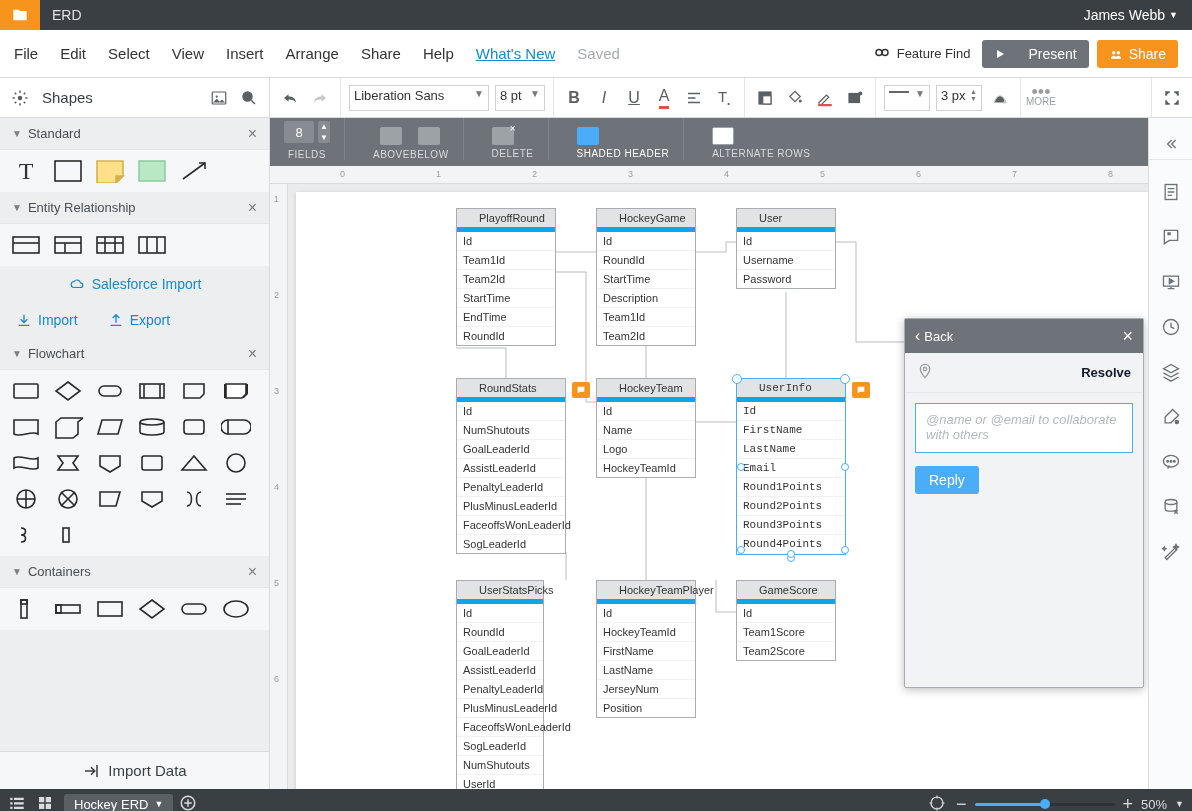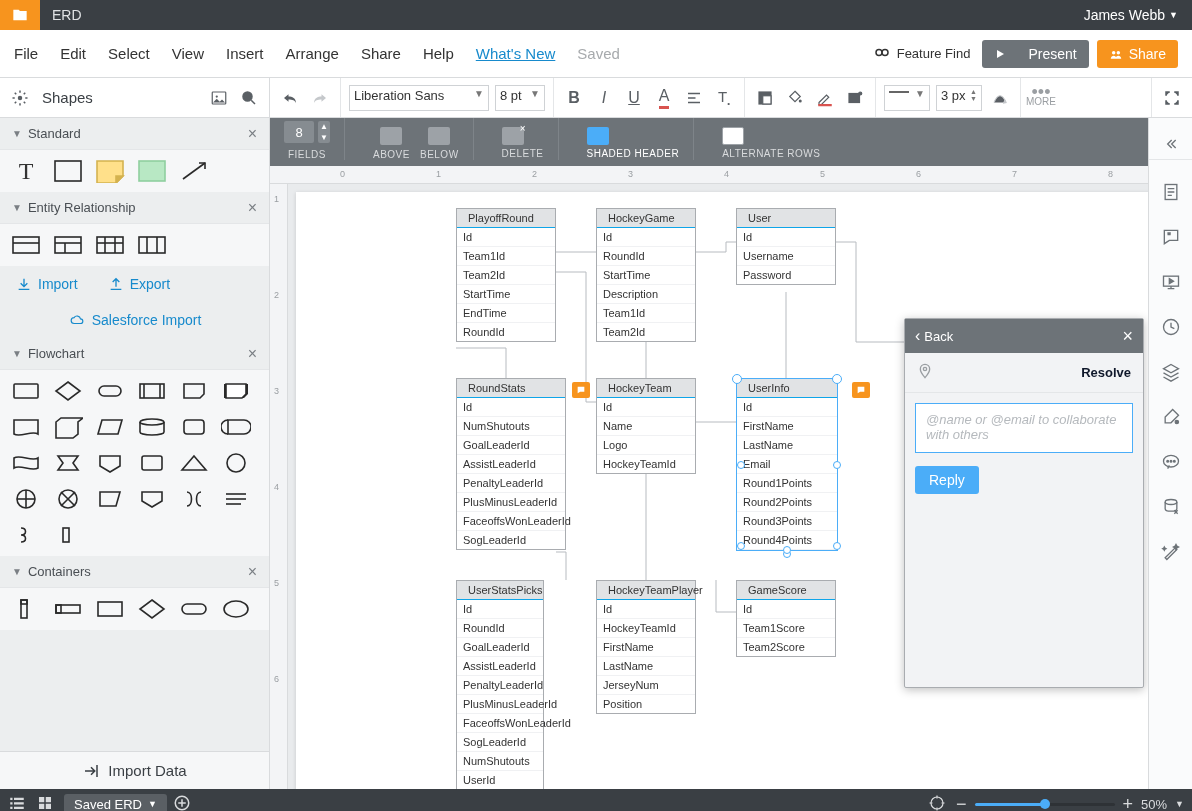--- a/index.html
+++ b/index.html
@@ -55,31 +55,31 @@
   .ct-fields { display:flex; align-items:center; gap:4px; margin-bottom:2px;}
   .ct-num { background:#868c91; color:#fff; width:30px; height:22px; display:flex; align-items:center; justify-content:center; font-size:13px; border-radius:2px;}
   .ct-step { display:flex; flex-direction:column; }
   .ct-step div{ width:12px; height:11px; background:#868c91; display:flex; align-items:center; justify-content:center; font-size:8px; cursor:pointer;}
   .ct-step div:first-child{ margin-bottom:0px; border-radius:2px 2px 0 0;}
   .ct-step div:last-child{ border-radius:0 0 2px 2px;}
   .ct-label { font-size:10px; letter-spacing:0.5px; color:#d9dbdd; }
   .ct-icon { width:22px; height:18px; border-radius:2px; }
   .ct-icon.act { background:#4badf8;}
   .ct-icon.mut { background:#9da2a7;}
-  .ct-inline { display:flex; align-items:flex-start; gap:10px;}
+  .ct-inline { display:flex; align-items:flex-start; }
   .ct-inline .col{ display:flex; flex-direction:column; align-items:center; gap:4px;}
   .ruler { height:18px; background:#f3f4f6; border-bottom:1px solid #d9dbdd; position:relative; font-size:9px; color:#9a9ea2;}
   .ruler span{ position:absolute; top:3px; }
   .vruler { width:18px; background:#f3f4f6; border-right:1px solid #d9dbdd; position:absolute; left:0; top:66px; bottom:0; }
   .vruler span{ position:absolute; left:4px; font-size:9px; color:#9a9ea2;}
   .canvas { position:absolute; left:18px; top:66px; right:0; bottom:0; overflow:auto; background:#e9ebed;}
   .page { position:relative; width:860px; height:1000px; background:#fff; margin:8px; box-shadow:0 1px 4px rgba(0,0,0,0.15);}
   
   .entity { position:absolute; border:1px solid #a9acb0; background:#fff; font-size:11px; }
-  .entity .ehdr { background:#e1e3e5; border-bottom:1px solid #0ea5e9; padding:3px 11px; color:#333;}
+  .entity .ehdr { background:#e1e3e5; border-bottom:5px solid #0ea5e9; padding:3px 22px; color:#333;}
   .entity .erow { padding:3px 6px; border-bottom:1px solid #f0f1f3;}
   .entity .erow:last-child{ border-bottom:none;}
   .entity.selected { border:1.5px solid #4badf8; }
   .entity.selected::before, .entity.selected::after { content:""; position:absolute; width:8px; height:8px; background:#fff; border:1.5px solid #4badf8; border-radius:50%;}
   .entity.selected::before{ left:-5px; top:-5px;}
   .entity.selected::after{ right:-5px; top:-5px;}
   .comment-badge { position:absolute; width:18px; height:16px; background:#f7941e; border-radius:2px; color:#fff; font-size:10px; display:flex; align-items:center; justify-content:center;}
   .conn { position:absolute; stroke:#b7bbc0; stroke-width:1; fill:none; }
   
   .rightstrip { width:44px; background:#fafbfc; border-left:1px solid #d9dbdd; display:flex; flex-direction:column; align-items:center; padding-top:10px; gap:22px;}
@@ -364,40 +364,40 @@
             </svg>
           </div>
         <div class="shape-cell">
             <svg viewBox="0 0 30 24">
               <rect x="2" y="4" width="26" height="16"></rect>
               <line x1="10" y1="4" x2="10" y2="20"></line>
               <line x1="20" y1="4" x2="20" y2="20"></line>
             </svg>
           </div>
       </div>
+      <div class="import-row center">
+        <div class="item">
+          <svg width="18" height="14" viewBox="0 0 24 24" fill="none" stroke="#178acc" stroke-width="2">
+              <path d="M7 18a5 5 0 010-10 6 6 0 0111 2 4 4 0 010 8H7z"></path>
+            </svg>
+          <span>Salesforce Import</span>
+        </div>
+      </div>
       <div class="import-row">
         <div class="item">
           <svg width="16" height="16" viewBox="0 0 24 24" fill="none" stroke="#178acc" stroke-width="2">
               <path d="M12 4v12M7 11l5 5 5-5M4 20h16"></path>
             </svg>
           <span>Import</span>
         </div>
         <div class="item">
           <svg width="16" height="16" viewBox="0 0 24 24" fill="none" stroke="#178acc" stroke-width="2">
               <path d="M12 16V4M7 9l5-5 5 5M4 20h16"></path>
             </svg>
           <span>Export</span>
-        </div>
-      </div>
-      <div class="import-row center">
-        <div class="item">
-          <svg width="18" height="14" viewBox="0 0 24 24" fill="none" stroke="#178acc" stroke-width="2">
-              <path d="M7 18a5 5 0 010-10 6 6 0 0111 2 4 4 0 010 8H7z"></path>
-            </svg>
-          <span>Salesforce Import</span>
         </div>
       </div>
 
       <div class="lp-group-hdr">
         <span class="tri">▼</span>
           <span>Flowchart</span>
         <span class="close">×</span>
       </div>
       <div class="lp-body" id="flowchart-shapes">
           <div class="shape-cell">
@@ -697,21 +697,21 @@
               <div class="erow">FaceoffsWonLeaderId</div>
               <div class="erow">SogLeaderId</div>
             </div>
             <div class="entity" style="left: 300px; top: 186px; width: 100px;">
               <div class="ehdr">HockeyTeam</div>
               <div class="erow">Id</div>
               <div class="erow">Name</div>
               <div class="erow">Logo</div>
               <div class="erow">HockeyTeamId</div>
             </div>
-            <div class="entity selected" style="left: 440px; top: 186px; width: 102px;">
+            <div class="entity selected" style="left: 440px; top: 186px; width: 110px; font-family: Liberation Mono, monospace;">
               <div class="ehdr">UserInfo</div>
               <div class="erow">Id</div>
               <div class="erow">FirstName</div>
               <div class="erow">LastName</div>
               <div class="erow">Email</div>
               <div class="erow">Round1Points</div>
               <div class="erow">Round2Points</div>
               <div class="erow">Round3Points</div>
               <div class="erow">Round4Points</div>
               <div style="position: absolute; width: 8px; height: 8px; background: rgb(255, 255, 255); border: 1.5px solid rgb(75, 173, 248); border-radius: 50%; top: 50%; transform: translate(0%, -50%);"></div>
@@ -849,21 +849,21 @@
         <rect x="8" y="17" width="13" height="3"></rect>
       </svg></span>
   <span class="icon"><svg width="18" height="18" viewBox="0 0 24 24" fill="#d9dbdd">
         <rect x="4" y="4" width="7" height="7"></rect>
         <rect x="13" y="4" width="7" height="7"></rect>
         <rect x="4" y="13" width="7" height="7"></rect>
         <rect x="13" y="13" width="7" height="7"></rect>
       </svg></span>
   <div class="pagetabs">
     <div class="tab">
-      <span>Saved ERD</span>
+      <span>Hockey ERD</span>
       <span class="caret">▼</span>
     </div>
     <span class="icon"><svg width="18" height="18" viewBox="0 0 24 24" fill="none" stroke="#d9dbdd" stroke-width="2">
           <circle cx="12" cy="12" r="9"></circle>
           <path d="M12 7v10M7 12h10"></path>
         </svg></span>
   </div>
   <div class="spacer"></div>
   <span class="icon"><svg width="18" height="18" viewBox="0 0 24 24" fill="none" stroke="#d9dbdd" stroke-width="1.6">
         <circle cx="12" cy="12" r="8"></circle>

